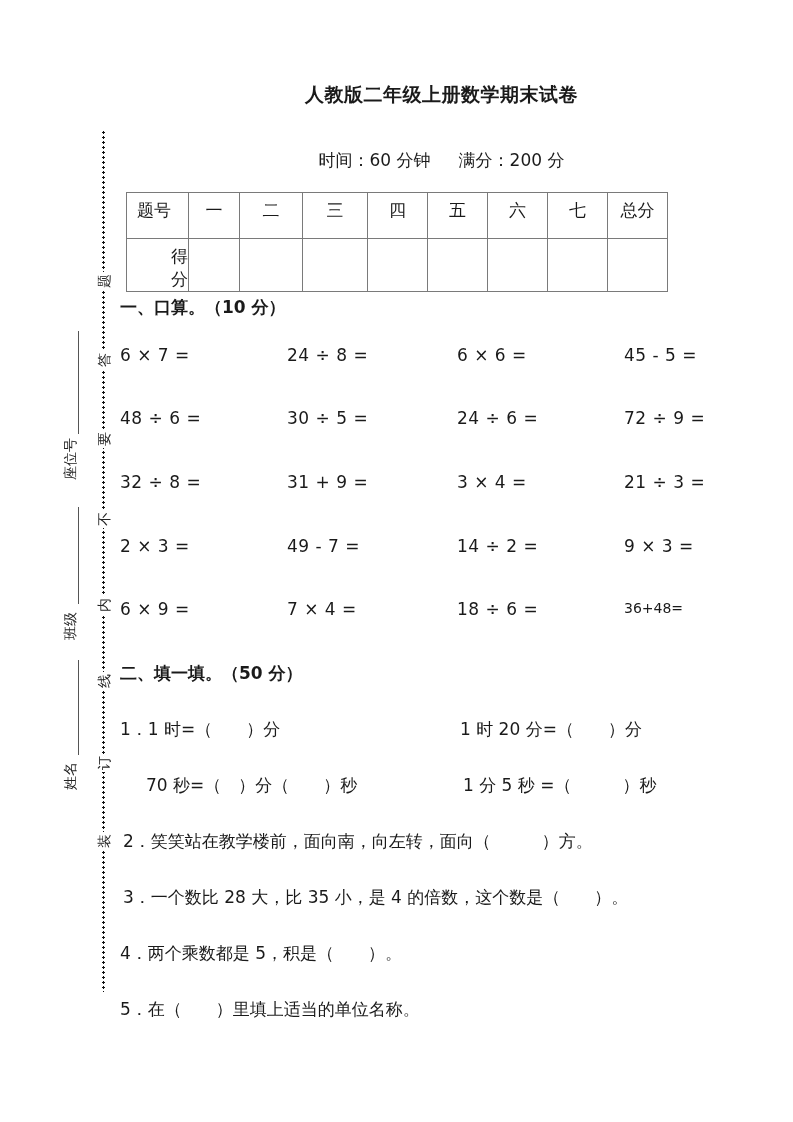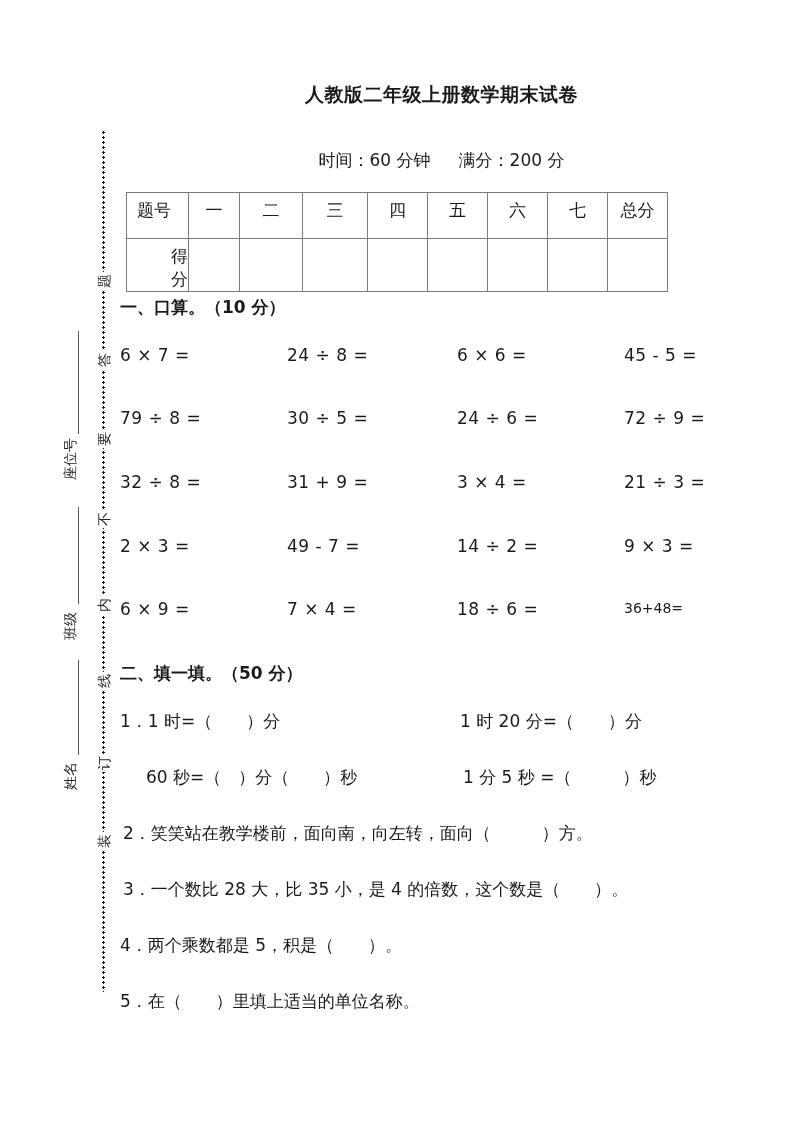--- a/index.html
+++ b/index.html
@@ -46,21 +46,21 @@
       position: absolute; font-size: 14px; color: #222;
       transform: rotate(-90deg); transform-origin: left top; white-space: nowrap;
     }
     .vline {
       position: absolute; left: 78px; width: 1px; background: #555;
     }
     
     .sec { font-size: 17px; font-weight: bold; }
     .calc { font-size: 17px; letter-spacing: 0.5px; }
     .calc.small { font-size: 14px; letter-spacing: 0; }
-    .q { font-size: 17px; }
+    .q { font-size: 17px; margin-top: 8px; }
   </style>
 </head>
 <body>
 
 <div class="abs title">人教版二年级上册数学期末试卷</div>
 <div class="abs meta">
   <span>时间：60 分钟</span><span class="gap"></span><span>满分：200 分</span>
 </div>
 
 <table class="score">
@@ -121,21 +121,21 @@
 <div class="vlabel" style="left:62px; top:790px">姓名</div>
 
 <div class="abs sec" style="left:120px; top:296px">一、口算。（10 分）</div>
 
 <div>
   <div class="abs calc" style="left:120px; top:345px">6 × 7 =</div>
   <div class="abs calc" style="left:287px; top:345px">24 ÷ 8 =</div>
   <div class="abs calc" style="left:457px; top:345px">6 × 6 =</div>
   <div class="abs calc" style="left:624px; top:345px">45 - 5 =</div>
 
-  <div class="abs calc" style="left:120px; top:408px">79 ÷ 8 =</div>
+  <div class="abs calc" style="left:120px; top:408px">48 ÷ 6 =</div>
   <div class="abs calc" style="left:287px; top:408px">30 ÷ 5 =</div>
   <div class="abs calc" style="left:457px; top:408px">24 ÷ 6 =</div>
   <div class="abs calc" style="left:624px; top:408px">72 ÷ 9 =</div>
 
   <div class="abs calc" style="left:120px; top:472px">32 ÷ 8 =</div>
   <div class="abs calc" style="left:287px; top:472px">31 + 9 =</div>
   <div class="abs calc" style="left:457px; top:472px">3 × 4 =</div>
   <div class="abs calc" style="left:624px; top:472px">21 ÷ 3 =</div>
 
   <div class="abs calc" style="left:120px; top:536px">2 × 3 =</div>
@@ -146,18 +146,18 @@
   <div class="abs calc" style="left:120px; top:599px">6 × 9 =</div>
   <div class="abs calc" style="left:287px; top:599px">7 × 4 =</div>
   <div class="abs calc" style="left:457px; top:599px">18 ÷ 6 =</div>
   <div class="abs calc small" style="left:624px; top:600px">36+48=</div>
 </div>
 
 <div class="abs sec" style="left:120px; top:662px">二、填一填。（50 分）</div>
 
 <div class="abs q" style="left:120px; top:710px">1．1 时=（　　）分</div>
 <div class="abs q" style="left:460px; top:710px">1 时 20 分=（　　）分</div>
-<div class="abs q" style="left:146px; top:766px">60 秒=（　）分（　　）秒</div>
+<div class="abs q" style="left:146px; top:766px">70 秒=（　）分（　　）秒</div>
 <div class="abs q" style="left:463px; top:766px">1 分 5 秒 =（　　　）秒</div>
 <div class="abs q" style="left:123px; top:822px">2．笑笑站在教学楼前，面向南，向左转，面向（　　　）方。</div>
 <div class="abs q" style="left:123px; top:878px">3．一个数比 28 大，比 35 小，是 4 的倍数，这个数是（　　）。</div>
 <div class="abs q" style="left:120px; top:934px">4．两个乘数都是 5，积是（　　）。</div>
 <div class="abs q" style="left:120px; top:990px">5．在（　　）里填上适当的单位名称。</div>
 
 </body></html>

